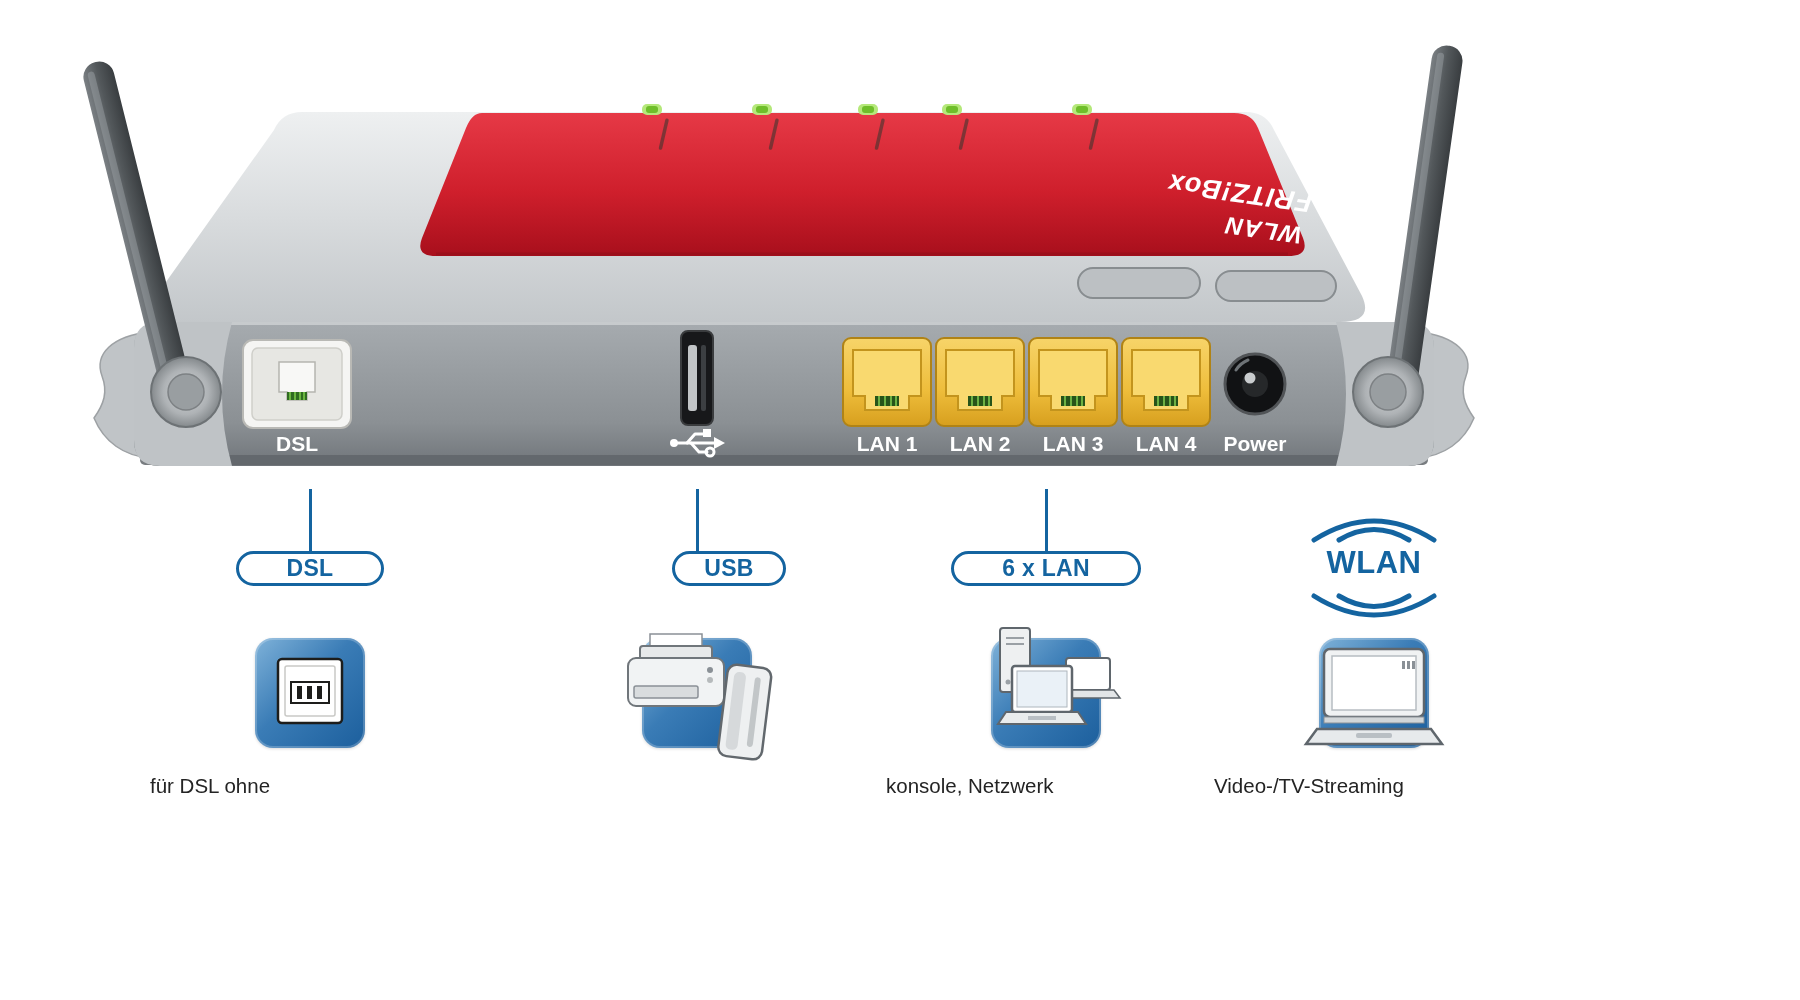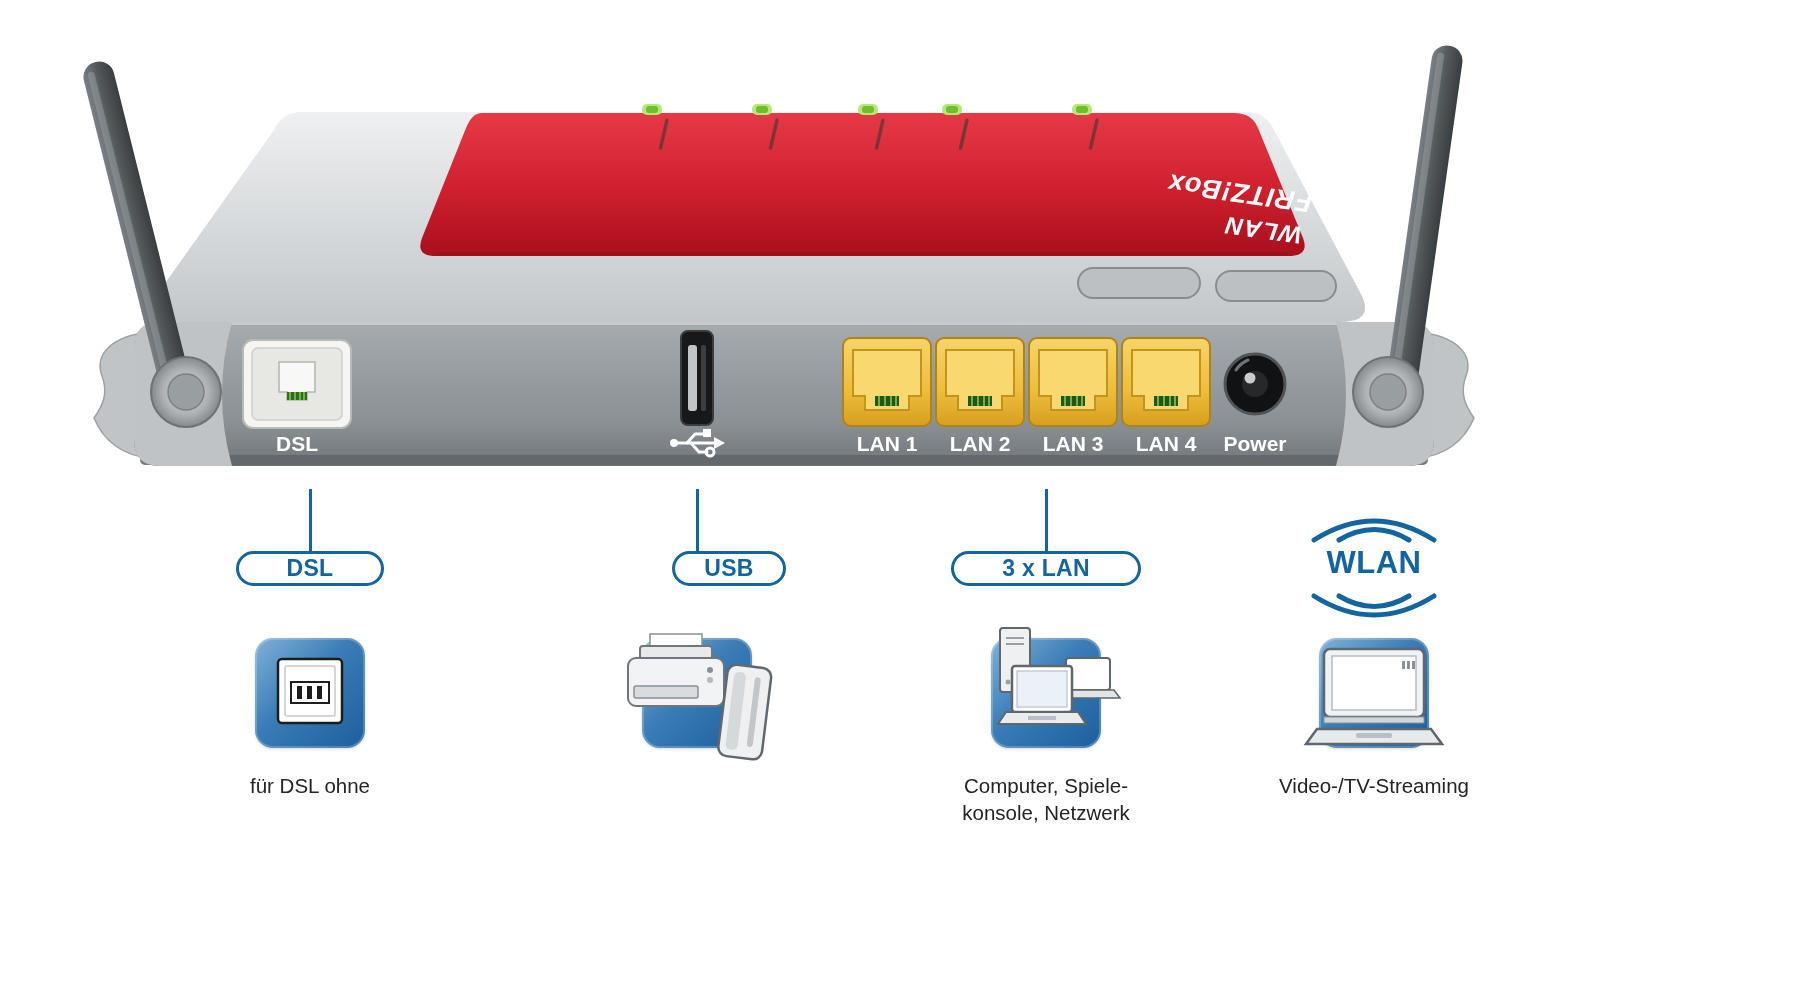--- a/index.html
+++ b/index.html
@@ -21,21 +21,21 @@
   }
 
   .icon-square {
     position:absolute; top:638px; width:110px; height:110px; border-radius:18px;
     background:linear-gradient(135deg,#7fb2d9 0%, #3a7cb6 45%, #1c5f9d 100%);
     box-shadow: inset 0 0 0 2px rgba(255,255,255,.22), 0 1px 3px rgba(0,0,0,.15);
   }
   .icon-art { position:absolute; }
 
   .caption {
-    position:absolute; top:772px; width:320px; text-align:center;
+    position:absolute; top:772px; width:320px; 
     font-size:20.5px; line-height:27px; color:#242424;
   }
 
   .wlan-word {
     position:absolute; width:150px; text-align:center; color:var(--accent);
     font-weight:bold; font-size:31px; letter-spacing:.5px;
   }
   .wlan-arcs { position:absolute; }
 </style>
 </head>
@@ -228,21 +228,21 @@
   <div class="vline" style="left:696px"></div>
   <div class="vline" style="left:1045px"></div>
 
   <div class="pill" style="left:236px;width:148px">
     <span>DSL</span>
   </div>
   <div class="pill" style="left:672px;width:114px">
     <span>USB</span>
   </div>
   <div class="pill" style="left:951px;width:190px">
-    <span>3 x LAN</span>
+    <span>6 x LAN</span>
   </div>
 
   <svg class="wlan-arcs" style="left:1299px;top:502px" width="150" height="42">
     <path d="M 15,38 Q 75,0 135,38" stroke="var(--accent)" stroke-width="5" fill="none" stroke-linecap="round"></path>
     <path d="M 40,38 Q 75,17 110,38" stroke="var(--accent)" stroke-width="5" fill="none" stroke-linecap="round"></path>
   </svg>
   <div class="wlan-word" style="left:1299px;top:545px">WLAN</div>
   <svg class="wlan-arcs" style="left:1299px;top:592px" width="150" height="42">
     <path d="M 15,4 Q 75,42 135,4" stroke="var(--accent)" stroke-width="5" fill="none" stroke-linecap="round"></path>
     <path d="M 40,4 Q 75,25 110,4" stroke="var(--accent)" stroke-width="5" fill="none" stroke-linecap="round"></path>
@@ -297,20 +297,19 @@
     <rect x="113" y="16" width="3" height="8" fill="#8a9096"></rect>
     <rect x="25" y="72" width="100" height="6" fill="#d2d6d8" stroke="#8a9096" stroke-width="1"></rect>
     <polygon points="18,84 132,84 143,99 7,99" fill="#e7eaec" stroke="#5f666c" stroke-width="2.5"></polygon>
     <rect x="57" y="88" width="36" height="5" rx="2" fill="#b9bfc4"></rect>
   </svg>
 
   <div class="caption" style="left:150px">
     <div>für DSL ohne</div>
   </div>
   <div class="caption" style="left:886px">
-    <div>Computer, Spiele-</div>
     <div>konsole, Netzwerk</div>
   </div>
   <div class="caption" style="left:1214px">
     <div>Video-/TV-Streaming</div>
   </div>
 
 </div>
 
 </body></html>

